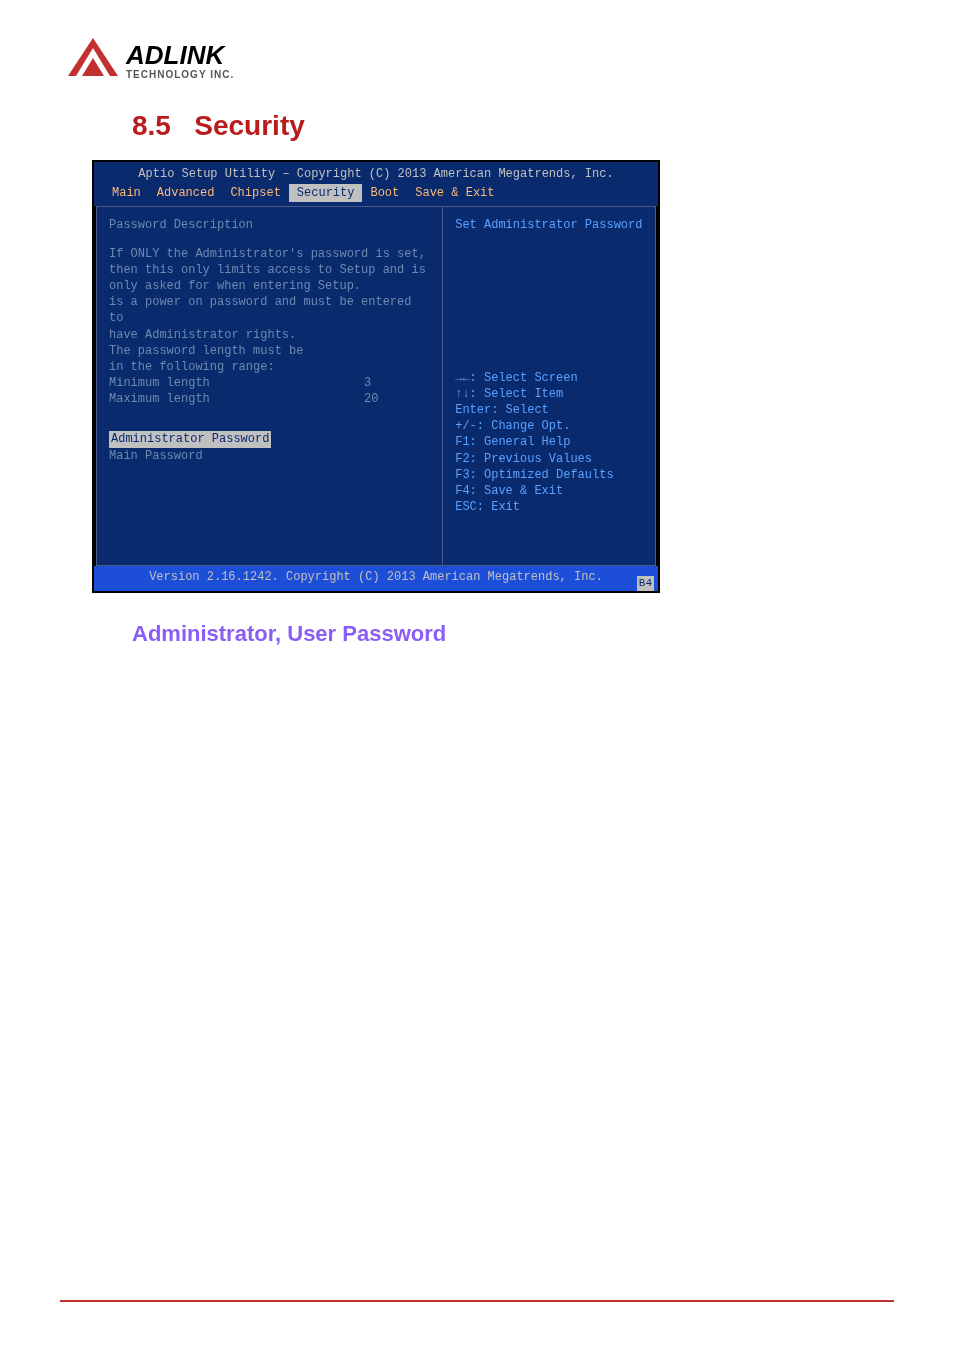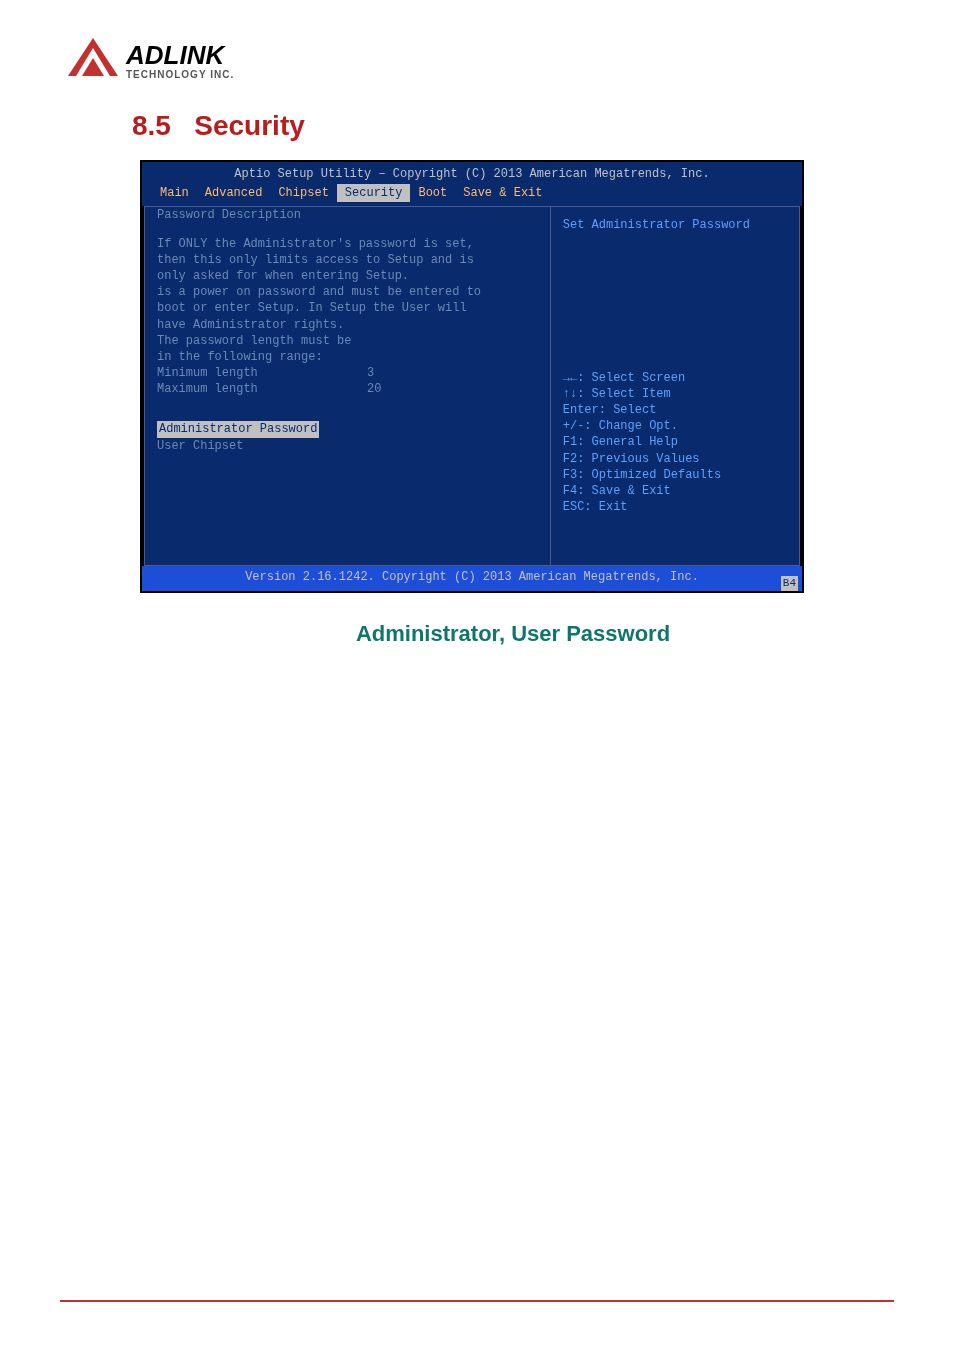--- a/index.html
+++ b/index.html
@@ -17,22 +17,22 @@
     margin-bottom: 20px;
   }
   .logo-wrap svg { display: block; }
   .section-heading {
     font-size: 28px;
     font-weight: bold;
     color: #b91c1c;
     margin: 10px 0 18px 72px;
   }
   .bios-frame {
-    margin-left: 80px;
-    width: 664px;
+    margin-left: 32px;
+    width: 568px;
     background: #000;
     padding: 2px;
   }
   .bios {
     font-family: "Courier New", monospace;
     font-size: 12px;
     line-height: 1.35;
     color: #c0c0c0;
   }
   .bios-top {
@@ -59,21 +59,21 @@
   }
   .bios-body {
     display: flex;
     background: #0a2a6e;
     border-left: 2px solid #000;
     border-right: 2px solid #000;
     height: 360px;
   }
   .bios-left {
     flex: 1 1 62%;
-    padding: 0 12px;
+    padding: 10px 12px;
     border-top: 1px solid #4a5a8a;
     border-right: 1px solid #4a5a8a;
     border-bottom: 1px solid #4a5a8a;
     border-left: 1px solid #4a5a8a;
     color: #6a8ab0;
     position: relative;
     font-family: Liberation Mono, monospace;
   }
   .bios-right {
     flex: 1 1 38%;
@@ -82,20 +82,21 @@
     border-bottom: 1px solid #4a5a8a;
     border-right: 1px solid #4a5a8a;
     color: #5aa0ff;
     display: flex;
     flex-direction: column;
     justify-content: space-between;
   }
   .bios-left .row {
     display: flex;
     white-space: pre;
+    gap: 45px;
   }
   .bios-left .label-col { width: 210px; }
   .bios-left .val-col { width: 60px; }
   .sel-row {
     background: #c0c0c0;
     color: #0a2a6e;
     padding: 0 2px;
     display: inline-block;
   }
   .help-block .kline { white-space: pre; }
@@ -111,23 +112,22 @@
     right: 4px;
     top: 10px;
     background: #c0c0c0;
     color: #0a2a6e;
     padding: 0 2px;
     font-size: 11px;
   }
   .subheading {
     font-size: 22px;
     font-weight: bold;
-    color: #0f766e;
+    color: #8b5cf6;
     margin: 28px 0 0 72px;
-    text-align: center;
   }
   .bottom-rule {
     position: absolute;
     left: 60px;
     right: 60px;
     bottom: 50px;
     height: 2px;
     background: #c23030;
   }
 </style>
@@ -166,37 +166,36 @@
       </div>
 
       <div class="bios-body">
         <div class="bios-left">
           <div>Password Description</div>
           <div style="height:12px"></div>
           <div>If ONLY the Administrator's password is set,</div>
           <div>then this only limits access to Setup and is</div>
           <div>only asked for when entering Setup.</div>
           <div>is a power on password and must be entered to</div>
-          <div>boot or enter Setup. In Setup the User will</div>
           <div>have Administrator rights.</div>
           <div>The password length must be</div>
           <div>in the following range:</div>
           <div class="row">
             <span class="label-col">Minimum length</span>
             <span class="val-col">3</span>
           </div>
           <div class="row">
             <span class="label-col">Maximum length</span>
             <span class="val-col">20</span>
           </div>
           <div style="height:24px"></div>
           <div>
             <span class="sel-row">Administrator Password</span>
           </div>
-          <div>User Chipset</div>
+          <div>Main Password</div>
         </div>
 
         <div class="bios-right">
           <div>Set Administrator Password</div>
           <div class="help-block">
             <div class="kline">→←: Select Screen</div>
             <div class="kline">↑↓: Select Item</div>
             <div class="kline">Enter: Select</div>
             <div class="kline">+/-: Change Opt.</div>
             <div class="kline">F1: General Help</div>

